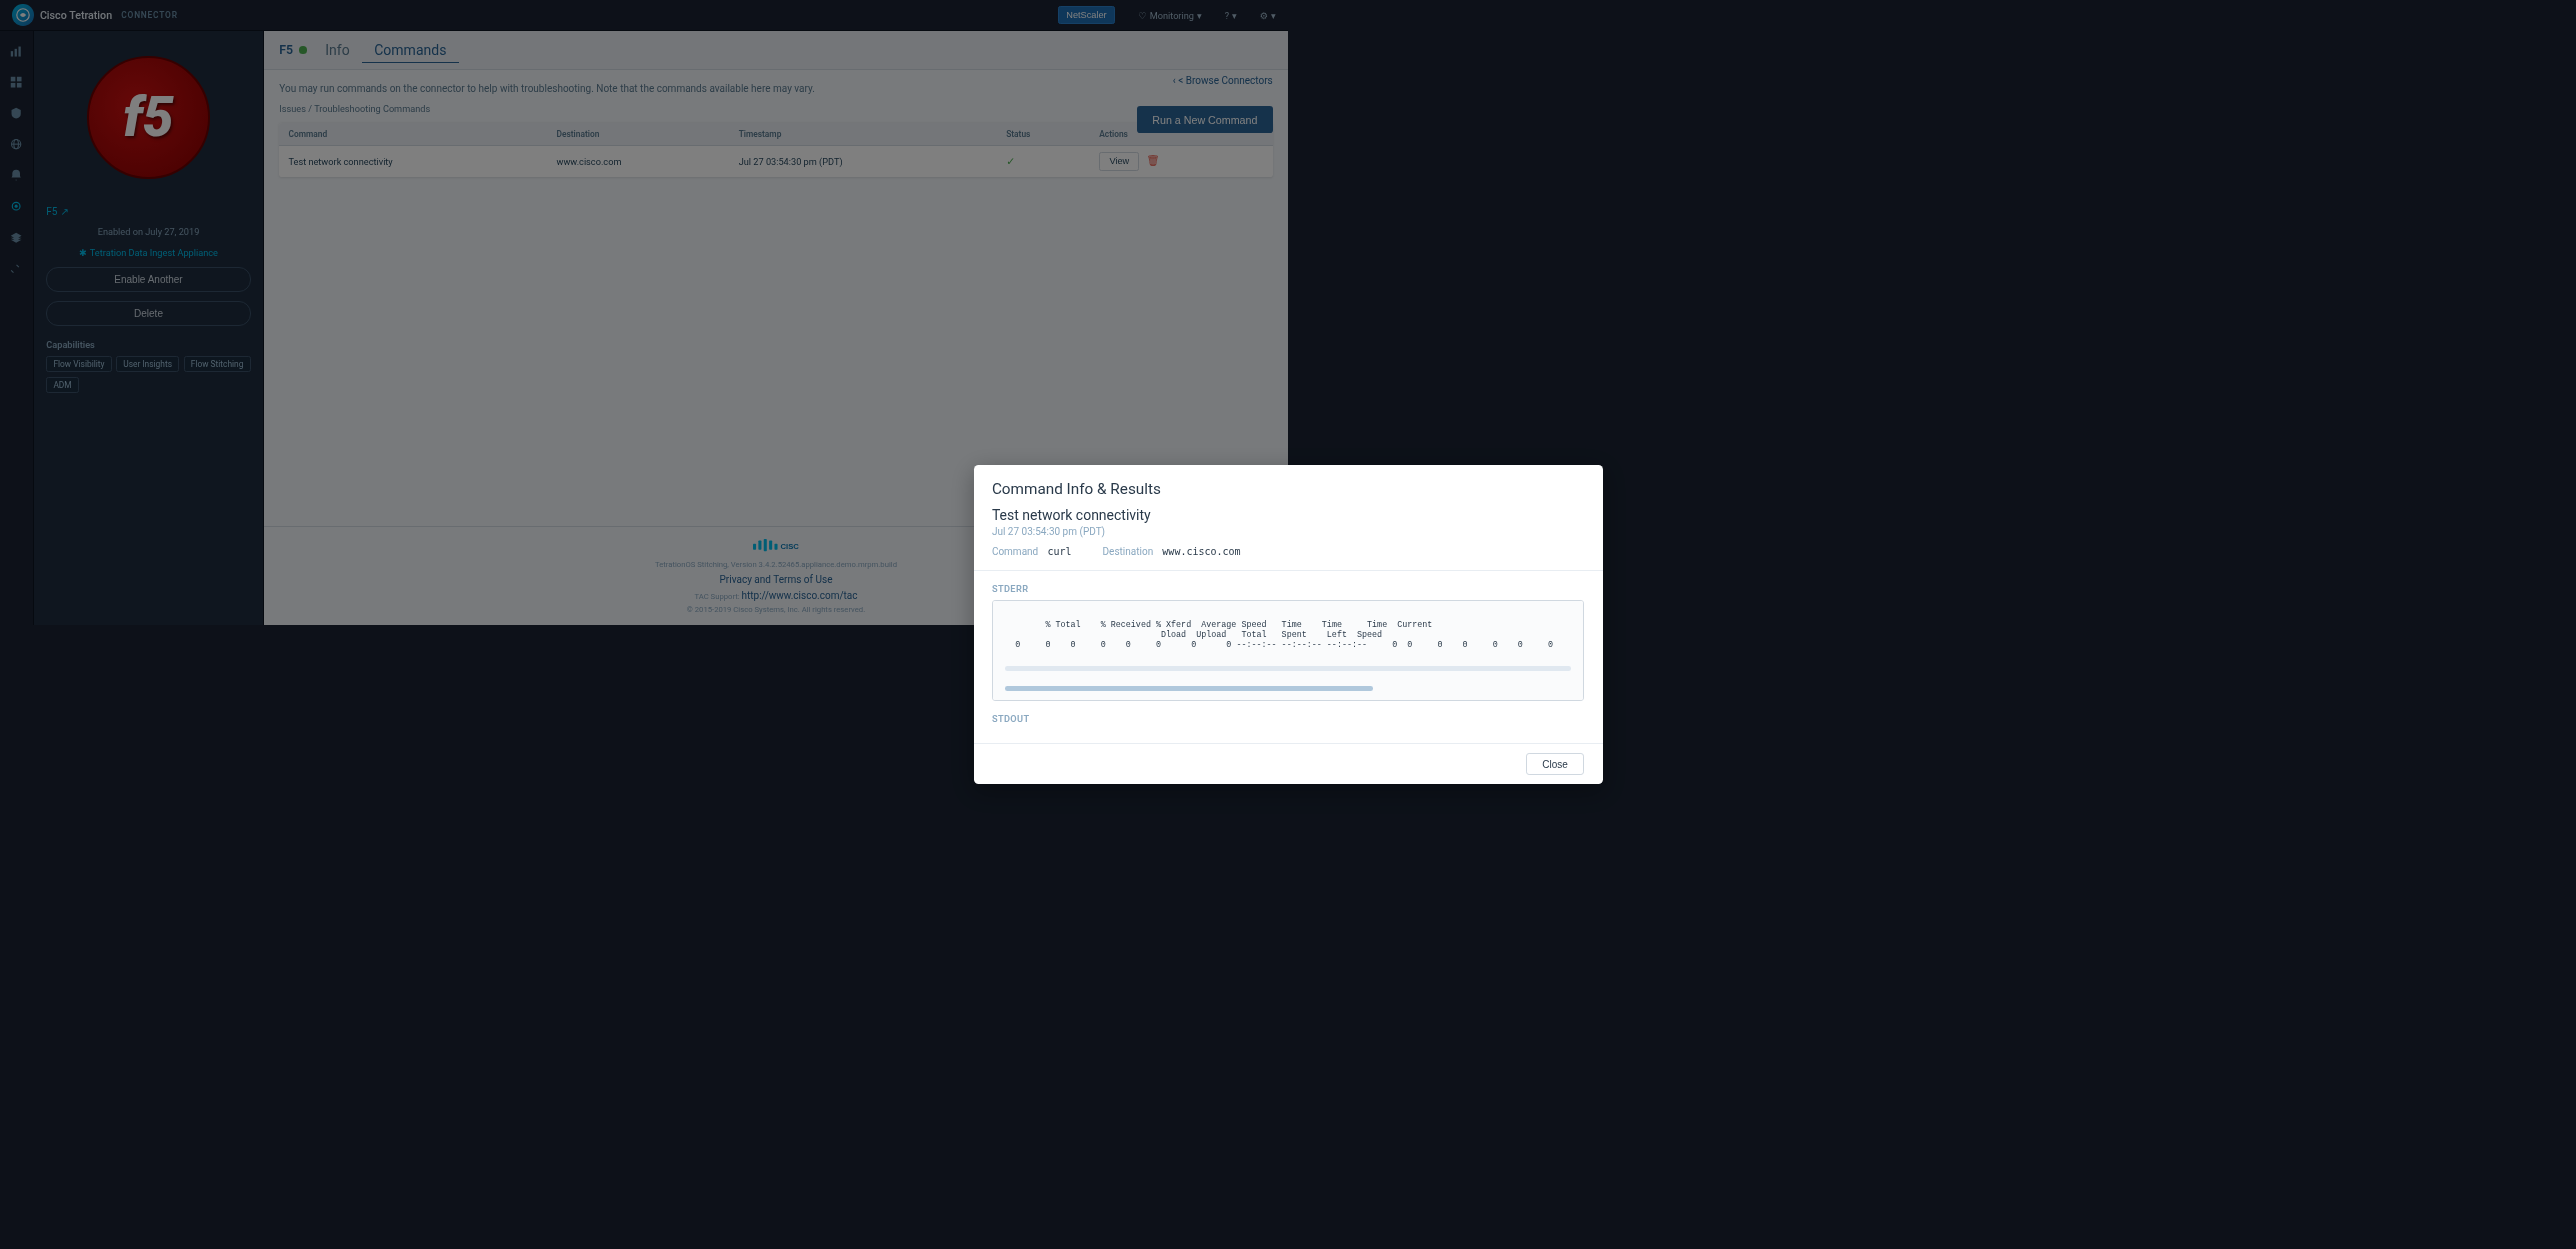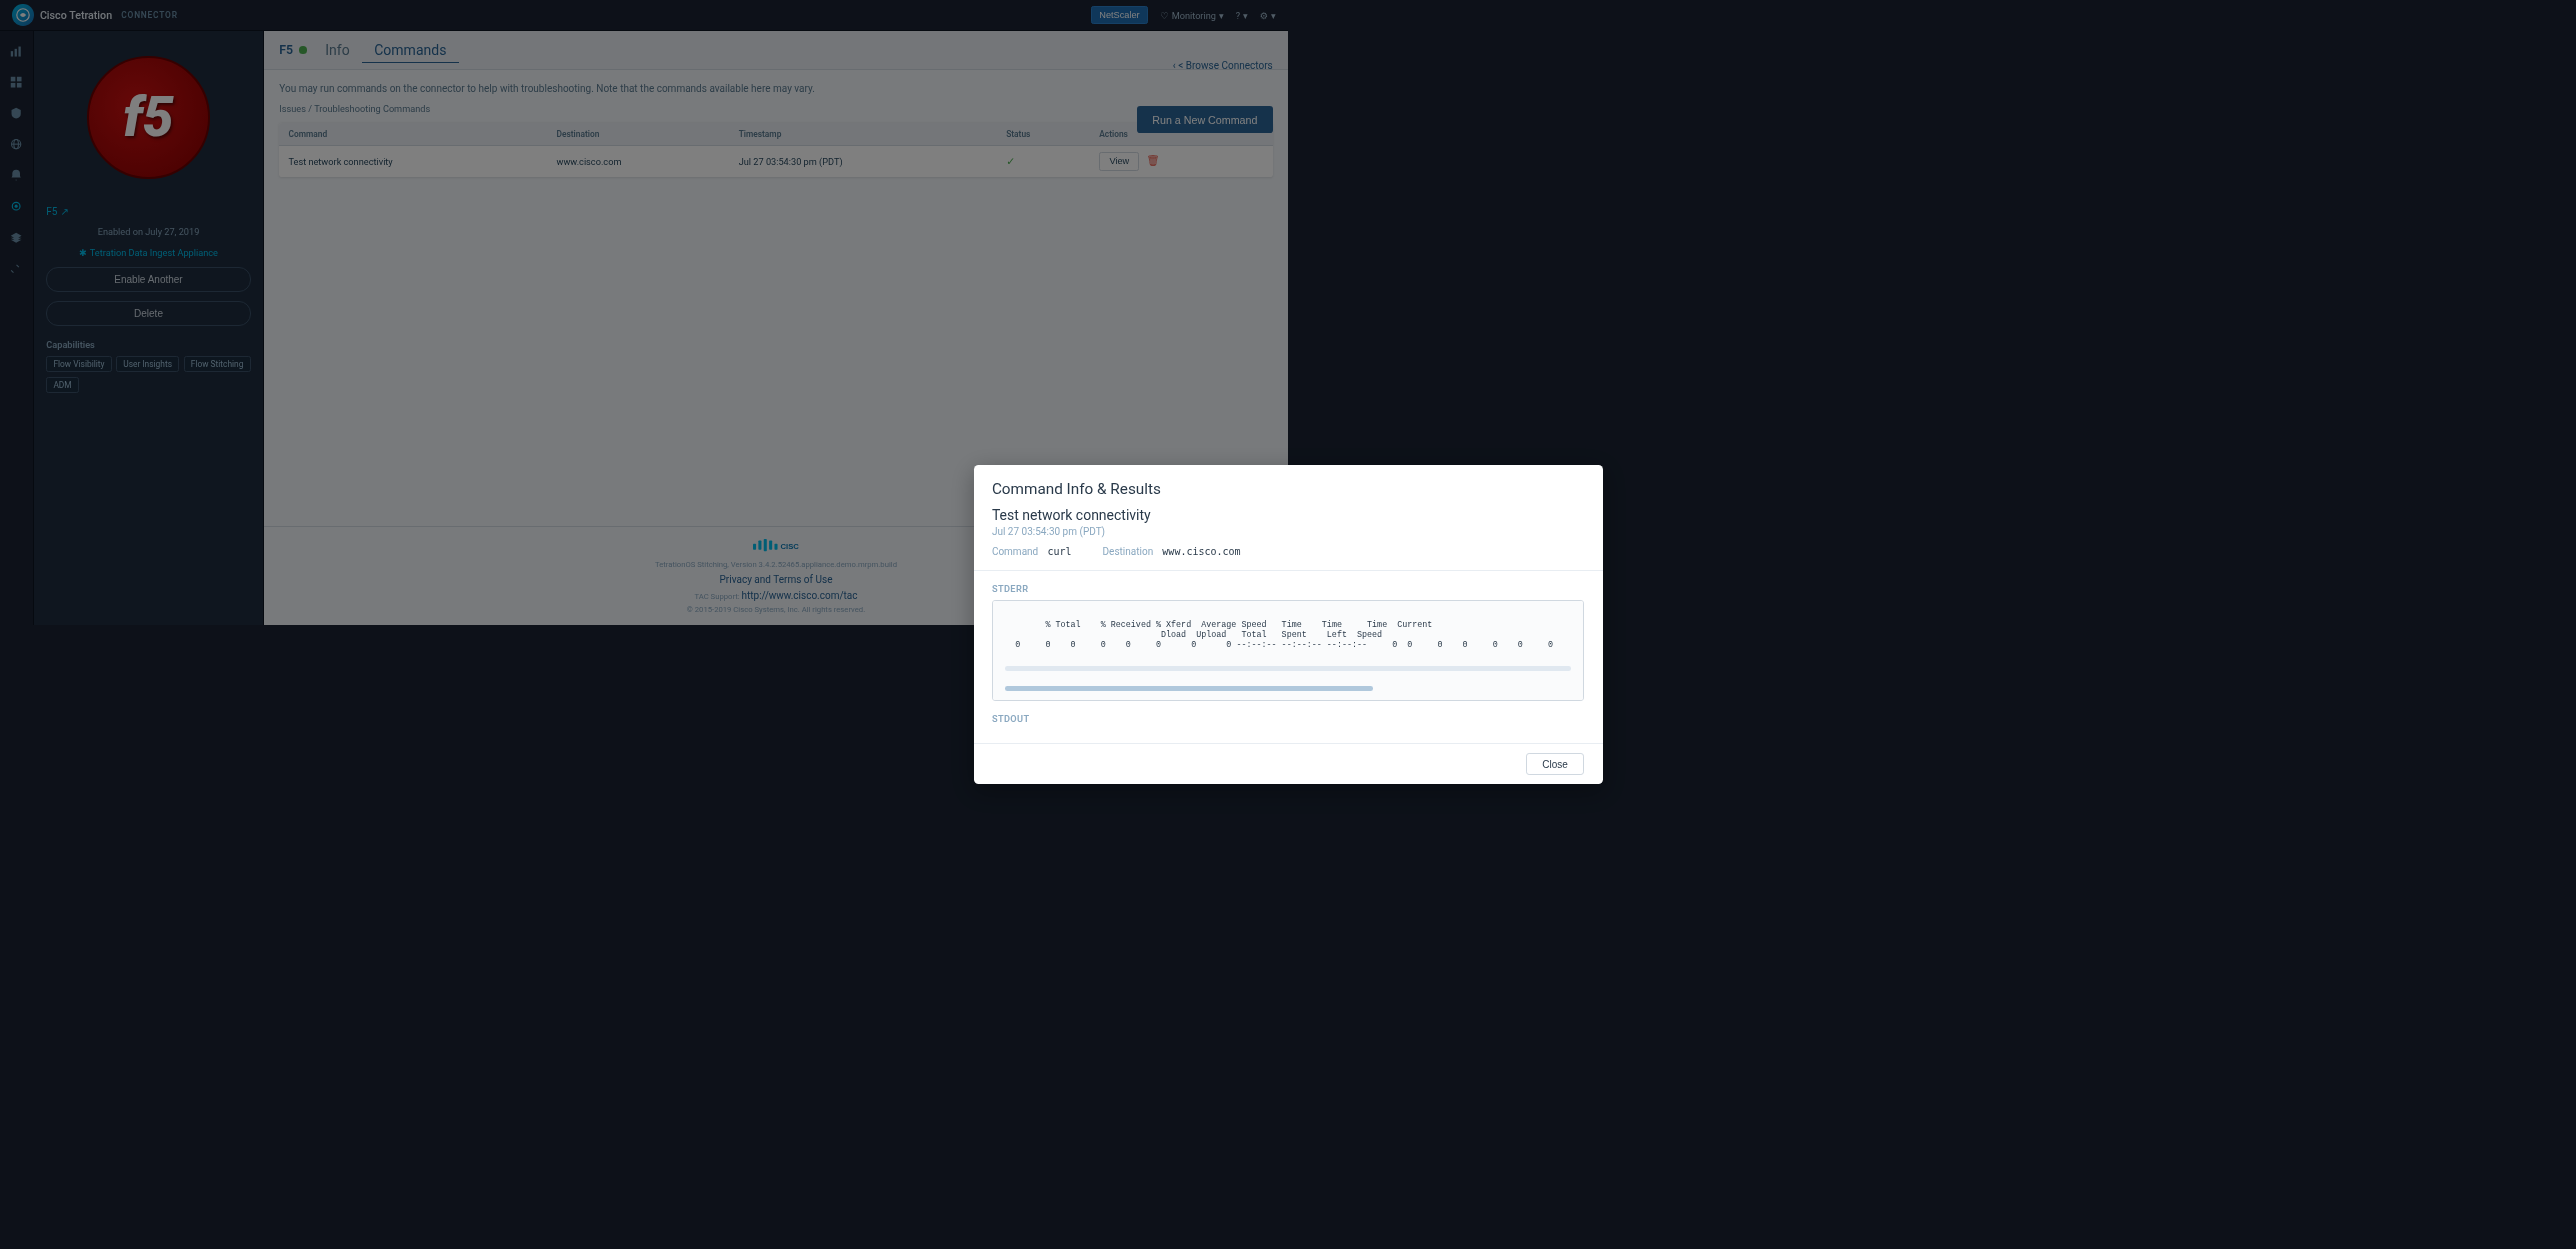--- a/index.html
+++ b/index.html
@@ -51,21 +51,21 @@
       font-size: 8.4px;
       font-weight: 600;
       letter-spacing: 0.8px;
       text-transform: uppercase;
       margin-left: 3.1px;
     }
     .nav-right {
       margin-left: auto;
       display: flex;
       align-items: center;
-      gap: 12px;
+      gap: 23px;
     }
     .nav-btn {
       background: #1e6fb5;
       color: white;
       border: 0.8px solid #2a80cc;
       border-radius: 2.3px;
       padding: 3.1px 7.7px;
       font-size: 9.2px;
       cursor: pointer;
       display: flex;
@@ -307,21 +307,21 @@
     .status-ok {
       color: #4caf50;
       font-size: 10.7px;
     }
 
     .browse-link {
       color: #2a6496;
       font-size: 10px;
       cursor: pointer;
       position: absolute;
-      top: 29px;
+      top: 44px;
       right: 15.3px;
     }
     .run-cmd-btn {
       position: absolute;
       top: 75px;
       right: 15.3px;
       background: #2a6496;
       color: white;
       border: none;
       border-radius: 3.1px;

